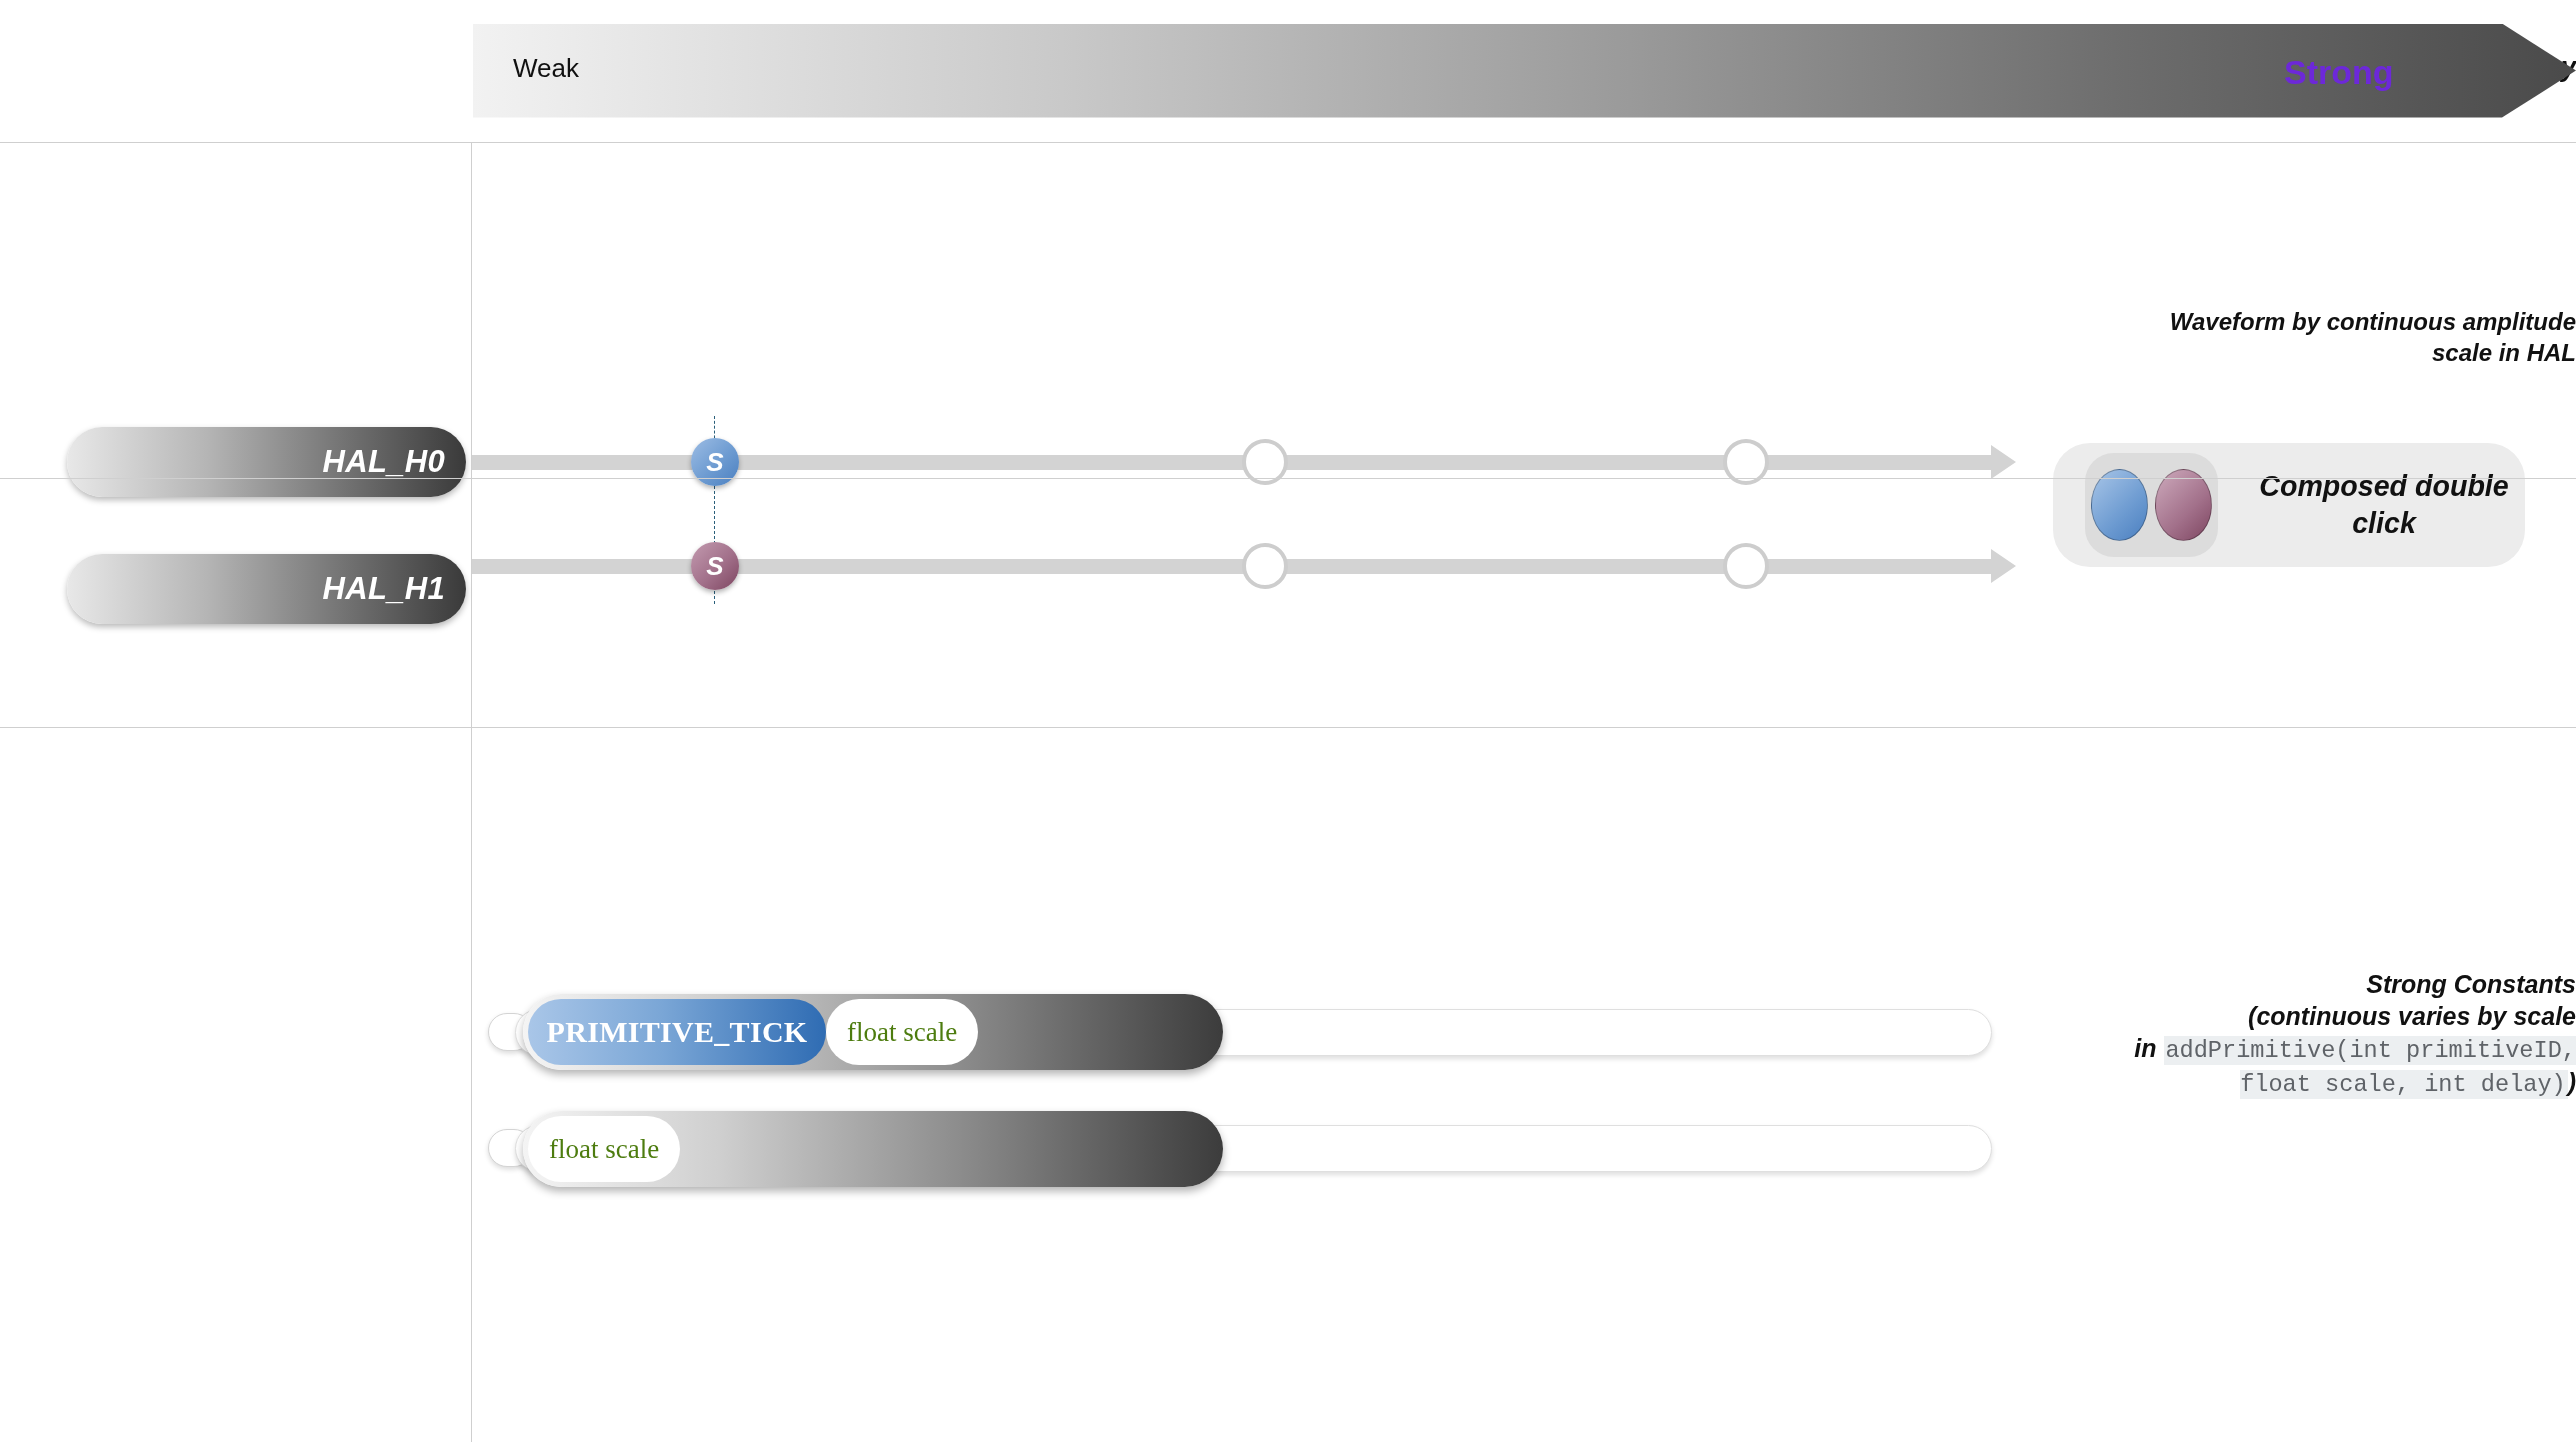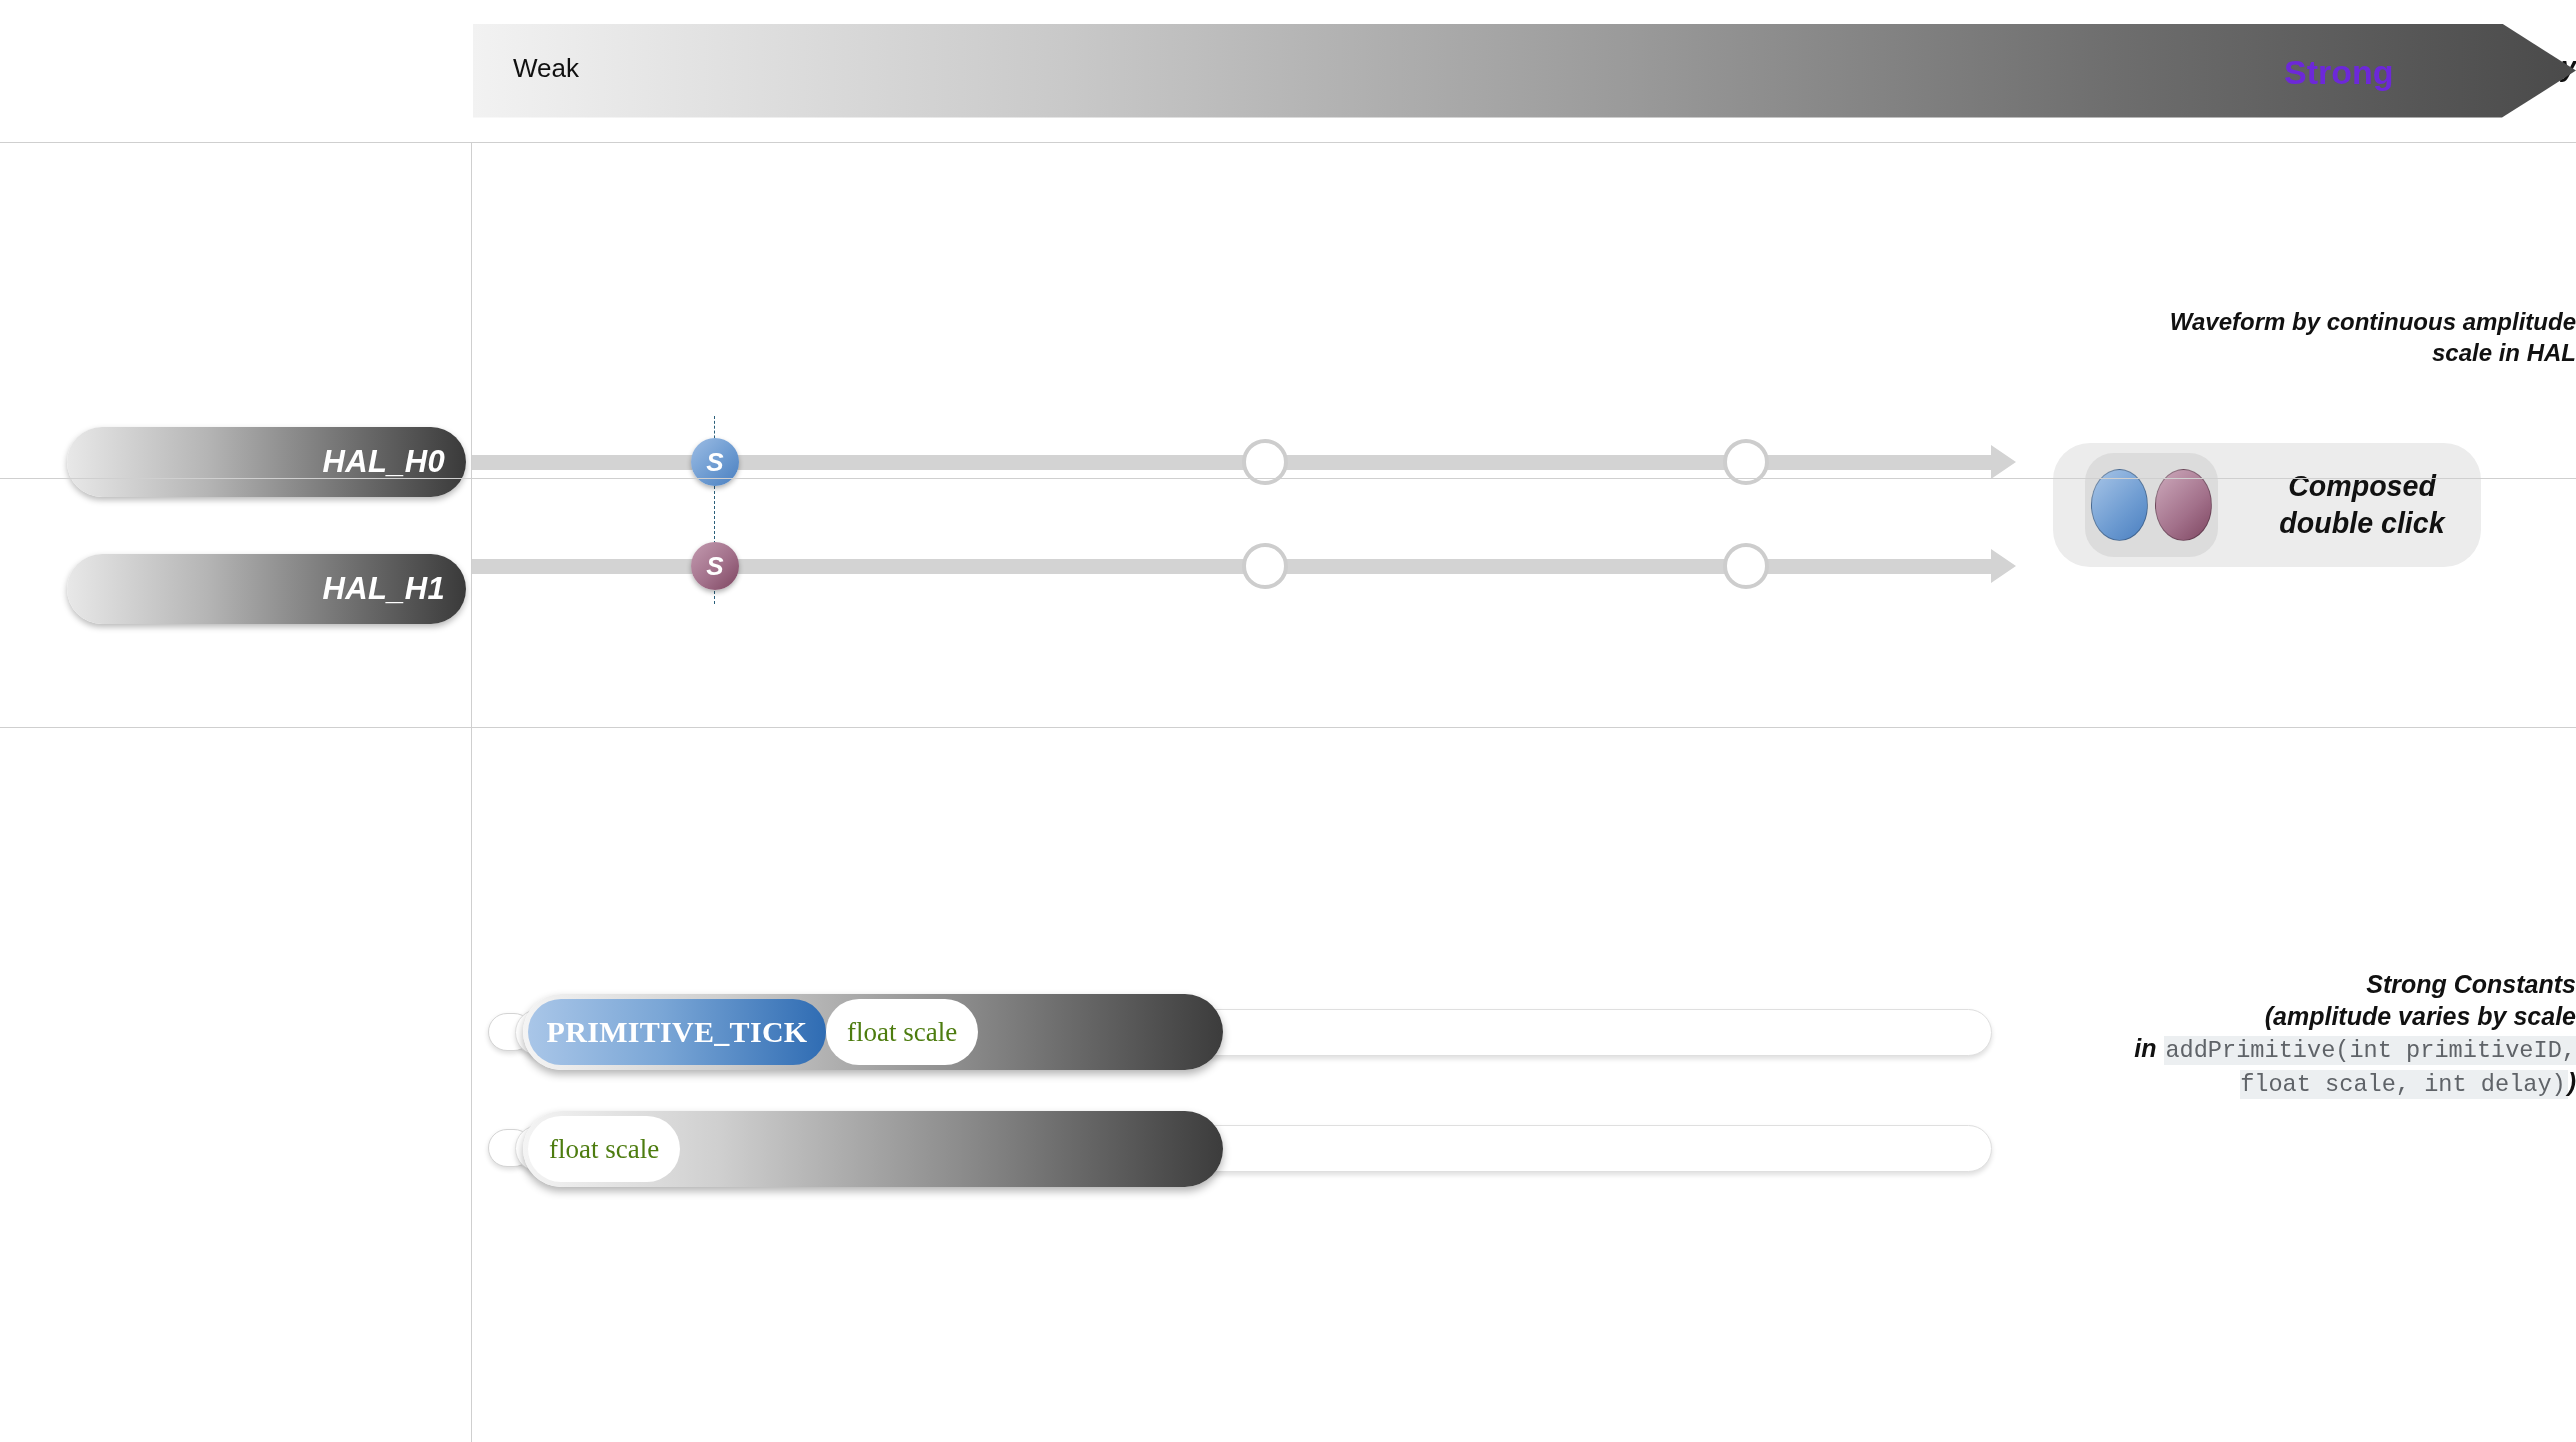--- a/index.html
+++ b/index.html
@@ -77,21 +77,21 @@
   }
   .marker-blue{background:linear-gradient(135deg,#9dbde4 0%,#6d9bd1 55%,#4a7fc0 100%);}
   .marker-plum{background:linear-gradient(135deg,#c39bb0 0%,#a2708a 55%,#7d4560 100%);}
   .hal-dash{
     position:absolute;width:1.9px;
     border-left:1.9px dashed #2a5f7a;
   }
 
   .composed-box{
     position:absolute;left:2053px;top:300px;
-    width:428px;height:124px;border-radius:37px;
+    width:472px;height:124px;border-radius:37px;
     background:#ececec;display:flex;align-items:center;gap:25px;
     padding-left:32px;box-sizing:border-box;
   }
   .composed-icon{
     width:133px;height:104px;border-radius:28.6px;background:#dcdcdc;
     display:flex;align-items:center;justify-content:center;gap:6.2px;
   }
   .composed-dot{
     width:55px;height:70px;border-radius:50%;
     border:1.2px solid rgba(0,0,0,.28);
@@ -193,21 +193,21 @@
     </div>
     <div class="composed-text">Composed double click</div>
   </div>
 </div>
 <div class="hline" style="top:478px"></div>
 
 <div class="row" id="band-prim">
 
   <div class="rowlabel prim-label" style="width:453px;">
     <span>Strong Constants</span><br>
-    <span>(amplitude varies by scale</span><br>
+    <span>(continuous varies by scale</span><br>
     <span>in </span><code>addPrimitive(int primitiveID, float scale, int delay)</code><span>)</span>
   </div>
 
   <div class="prim-endcap" style="left:488px;top:535px;"></div>
   <div class="prim-rail" style="left:515px;top:531px;width:1477px;"></div>
   <div class="prim-chip" style="left:523px;top:516px;width:700px;">
     <div class="prim-name pn-blue">PRIMITIVE_TICK</div>
     <div class="prim-val">float scale</div>
   </div>
 

